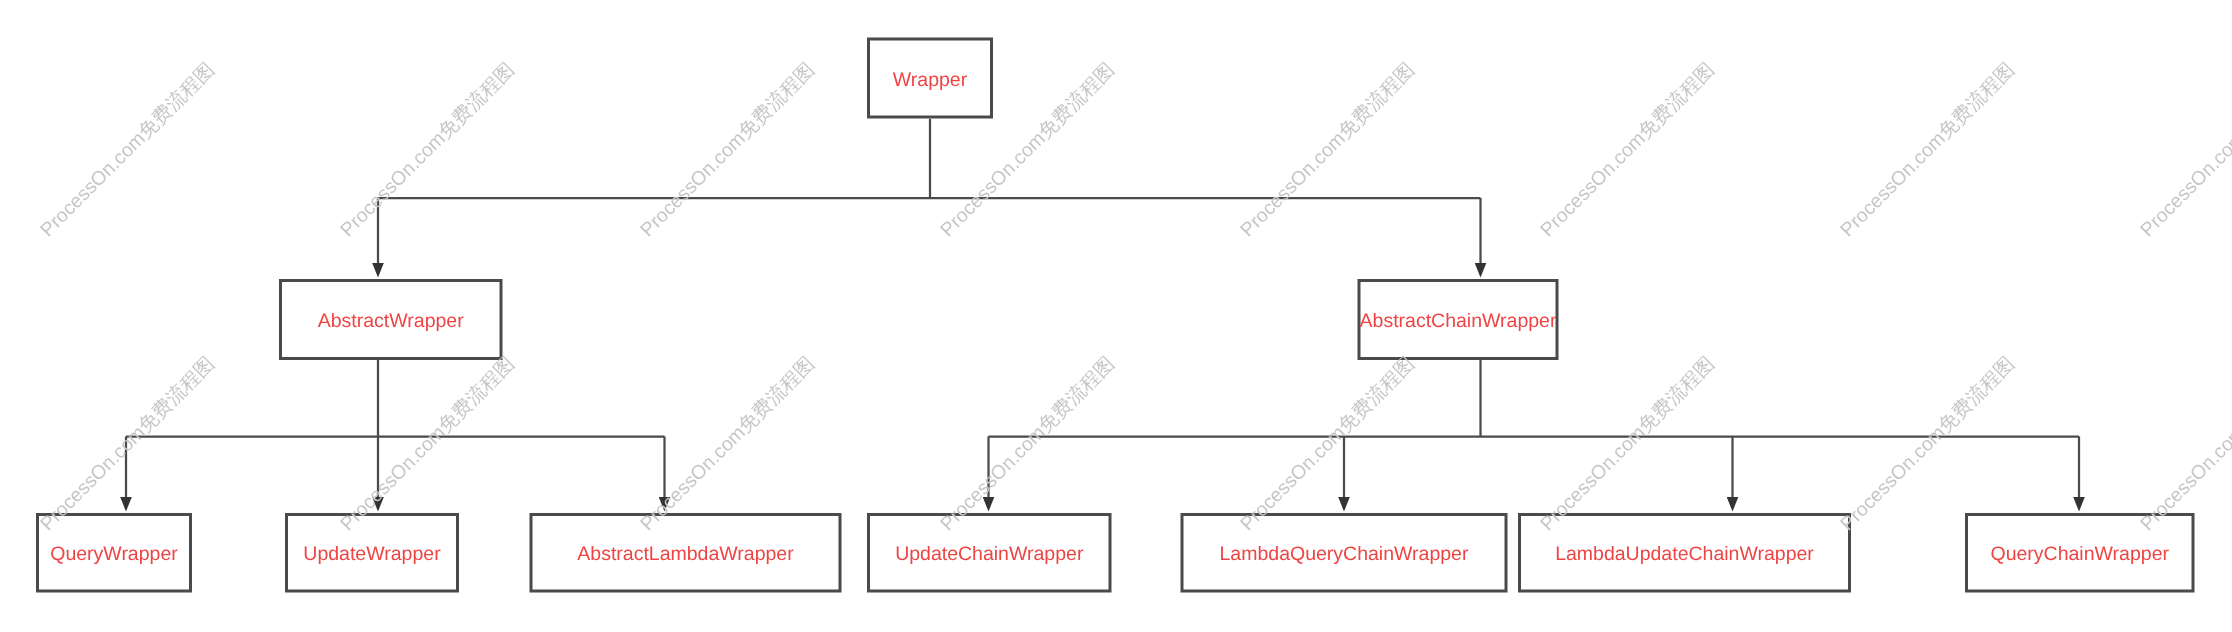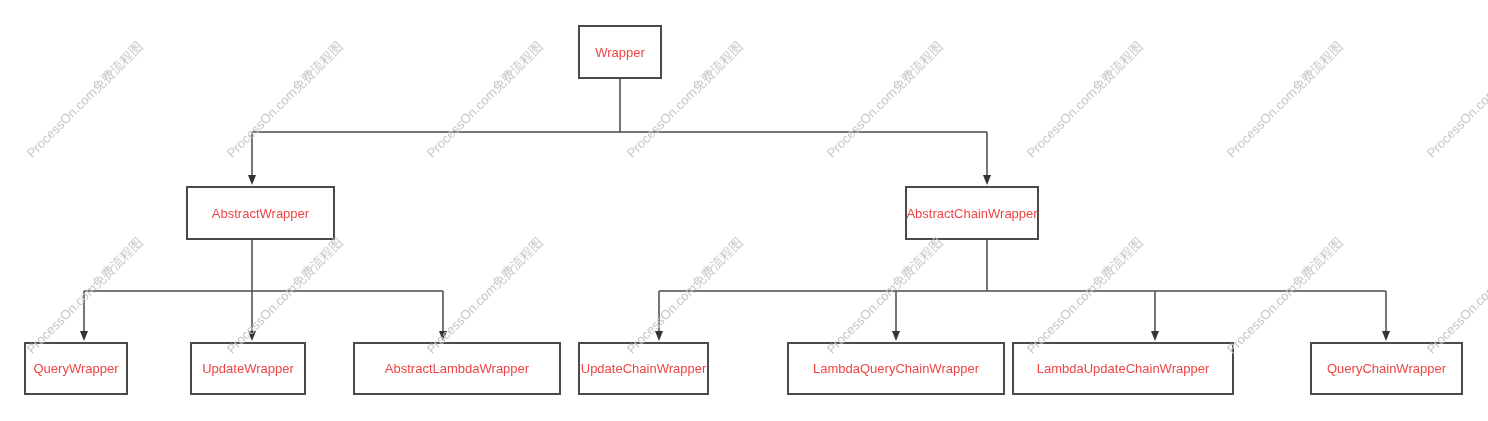--- a/index.html
+++ b/index.html
@@ -87,21 +87,21 @@
 <div class="node" style="left:186px; top:186px; width:149px; height:54px">AbstractWrapper</div>
 
 <div class="node" style="left:905px; top:186px; width:134px; height:54px">AbstractChainWrapper</div>
 
 <div class="node" style="left:24px;  top:342px; width:104px; height:53px">QueryWrapper</div>
 
 <div class="node" style="left:190px; top:342px; width:116px; height:53px">UpdateWrapper</div>
 
 <div class="node" style="left:353px; top:342px; width:208px; height:53px">AbstractLambdaWrapper</div>
 
-<div class="node" style="left:578px; top:342px; width:131px; height:53px">UpdateChainWrapper</div>
+<div class="node" style="left:578px; top:342px; width:163px; height:53px">UpdateChainWrapper</div>
 
 <div class="node" style="left:787px; top:342px; width:218px; height:53px">LambdaQueryChainWrapper</div>
 
 <div class="node" style="left:1012px; top:342px; width:222px; height:53px">LambdaUpdateChainWrapper</div>
 
 <div class="node" style="left:1310px; top:342px; width:153px; height:53px">QueryChainWrapper</div>
 
 <div class="wm-layer">
     <span class="wm" style="left: 85px; top: 100px;">ProcessOn.com免费流程图</span>
     <span class="wm" style="left: 285px; top: 100px;">ProcessOn.com免费流程图</span>

